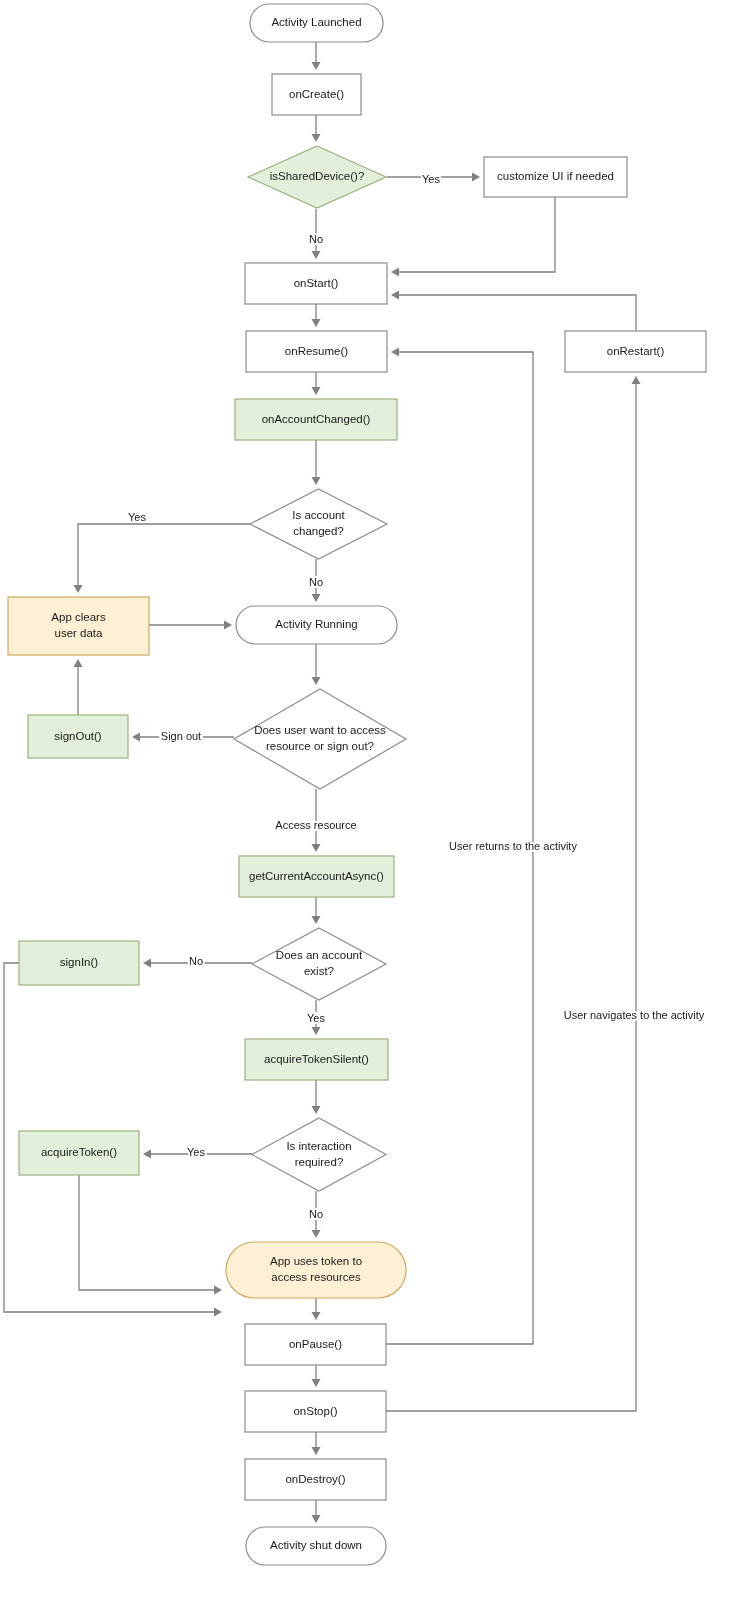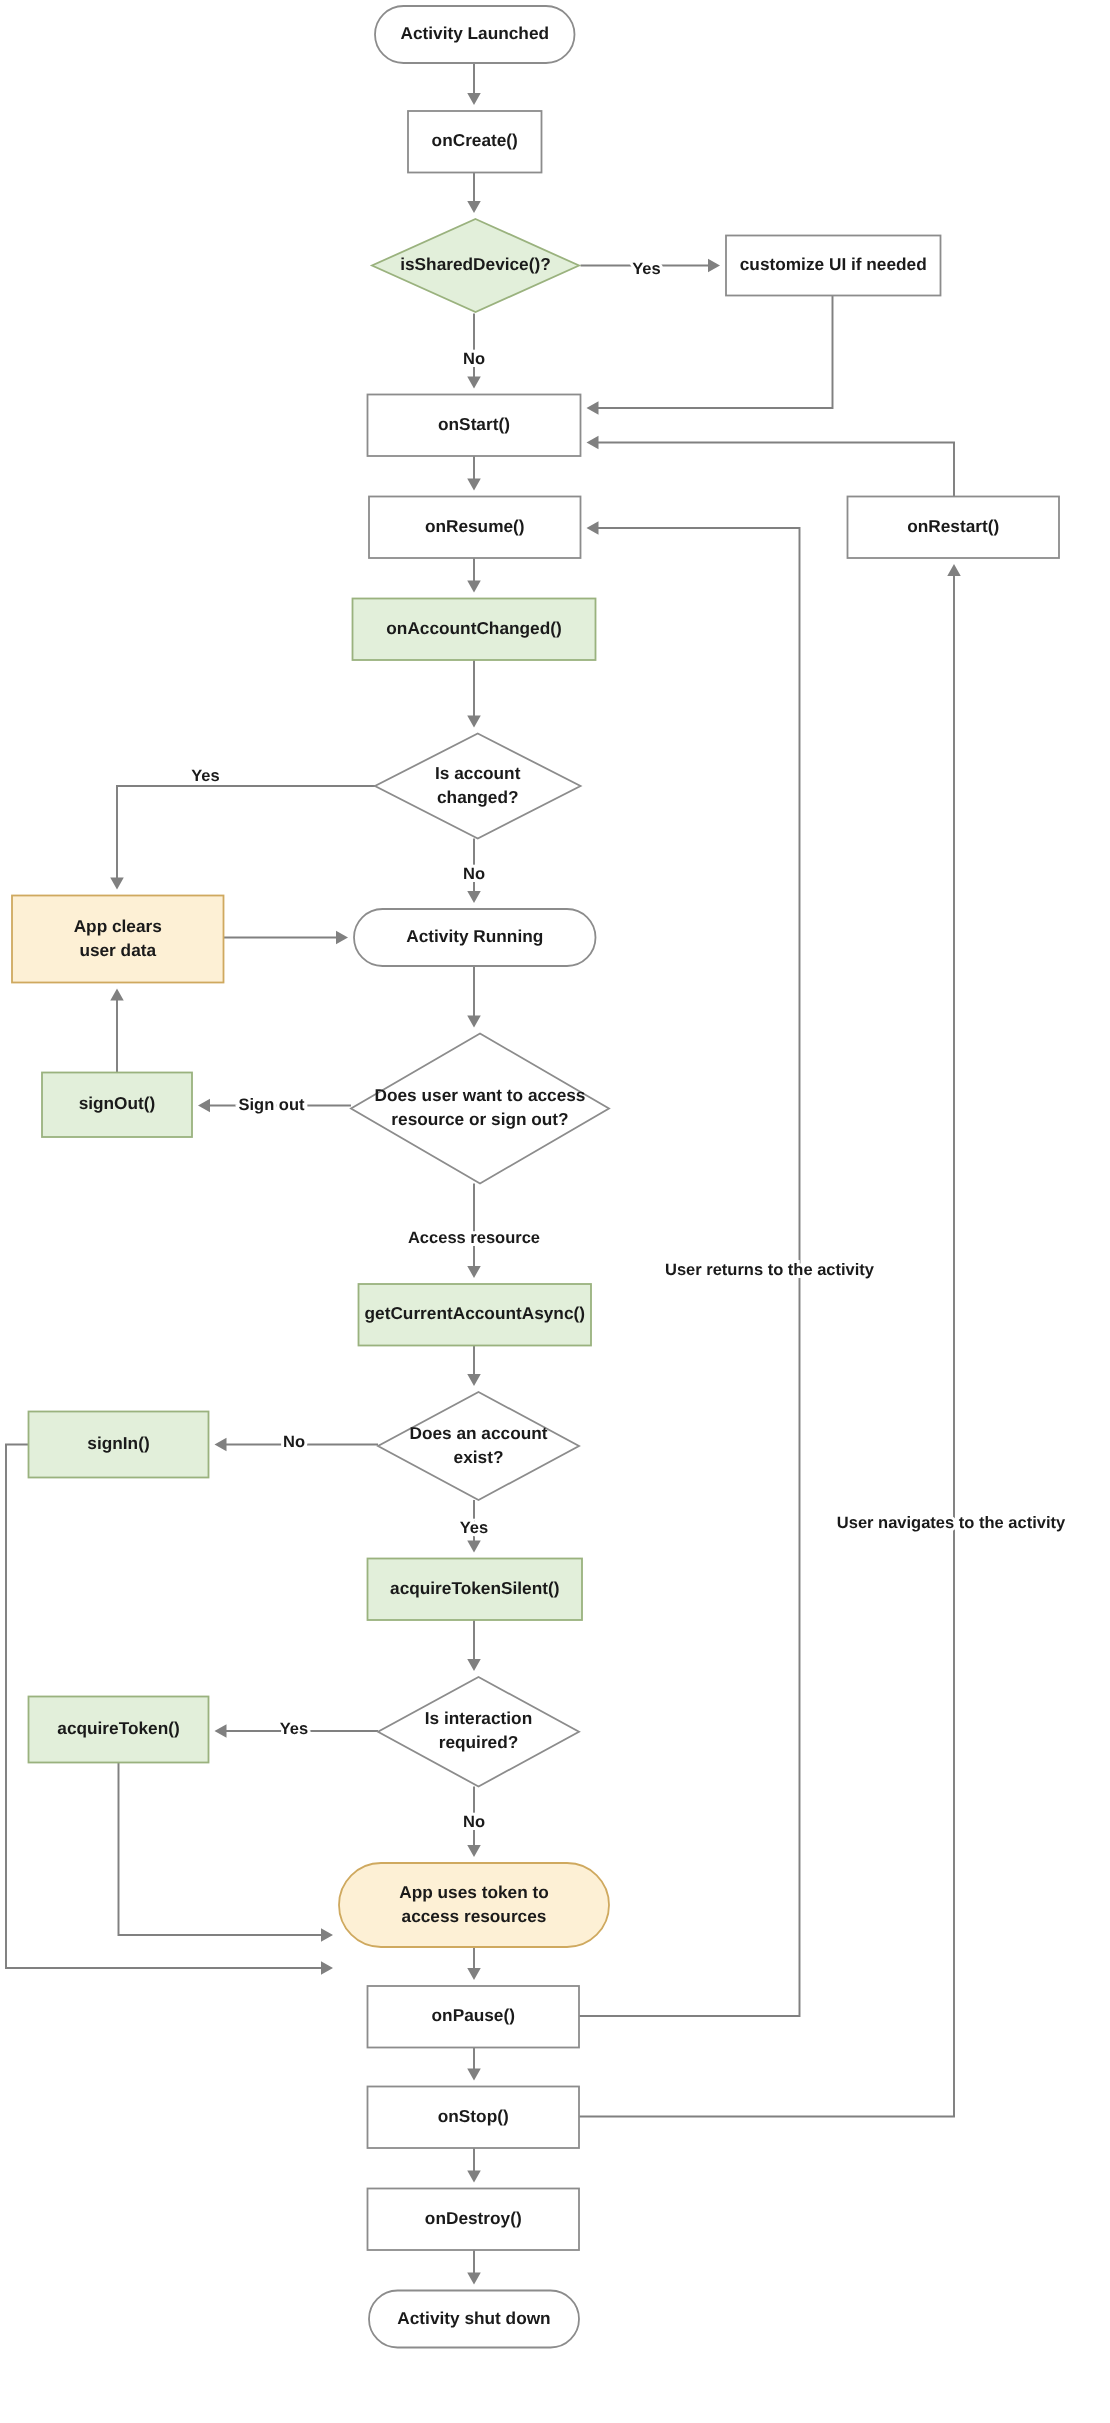--- a/index.html
+++ b/index.html
@@ -10,21 +10,20 @@
   body {
     width: 740px;
     height: 1615px;
     font-family: "Liberation Sans", sans-serif;
     overflow: hidden;
   }
   #flow-root {
     position: relative;
     width: 716px;
     height: 1615px;
-    font-weight: bold;
   }
   svg#flow-svg {
     position: absolute;
     top: 0;
     left: 0;
     width: 740px;
     height: 1615px;
     display: block;
   }
   .edge-line {

